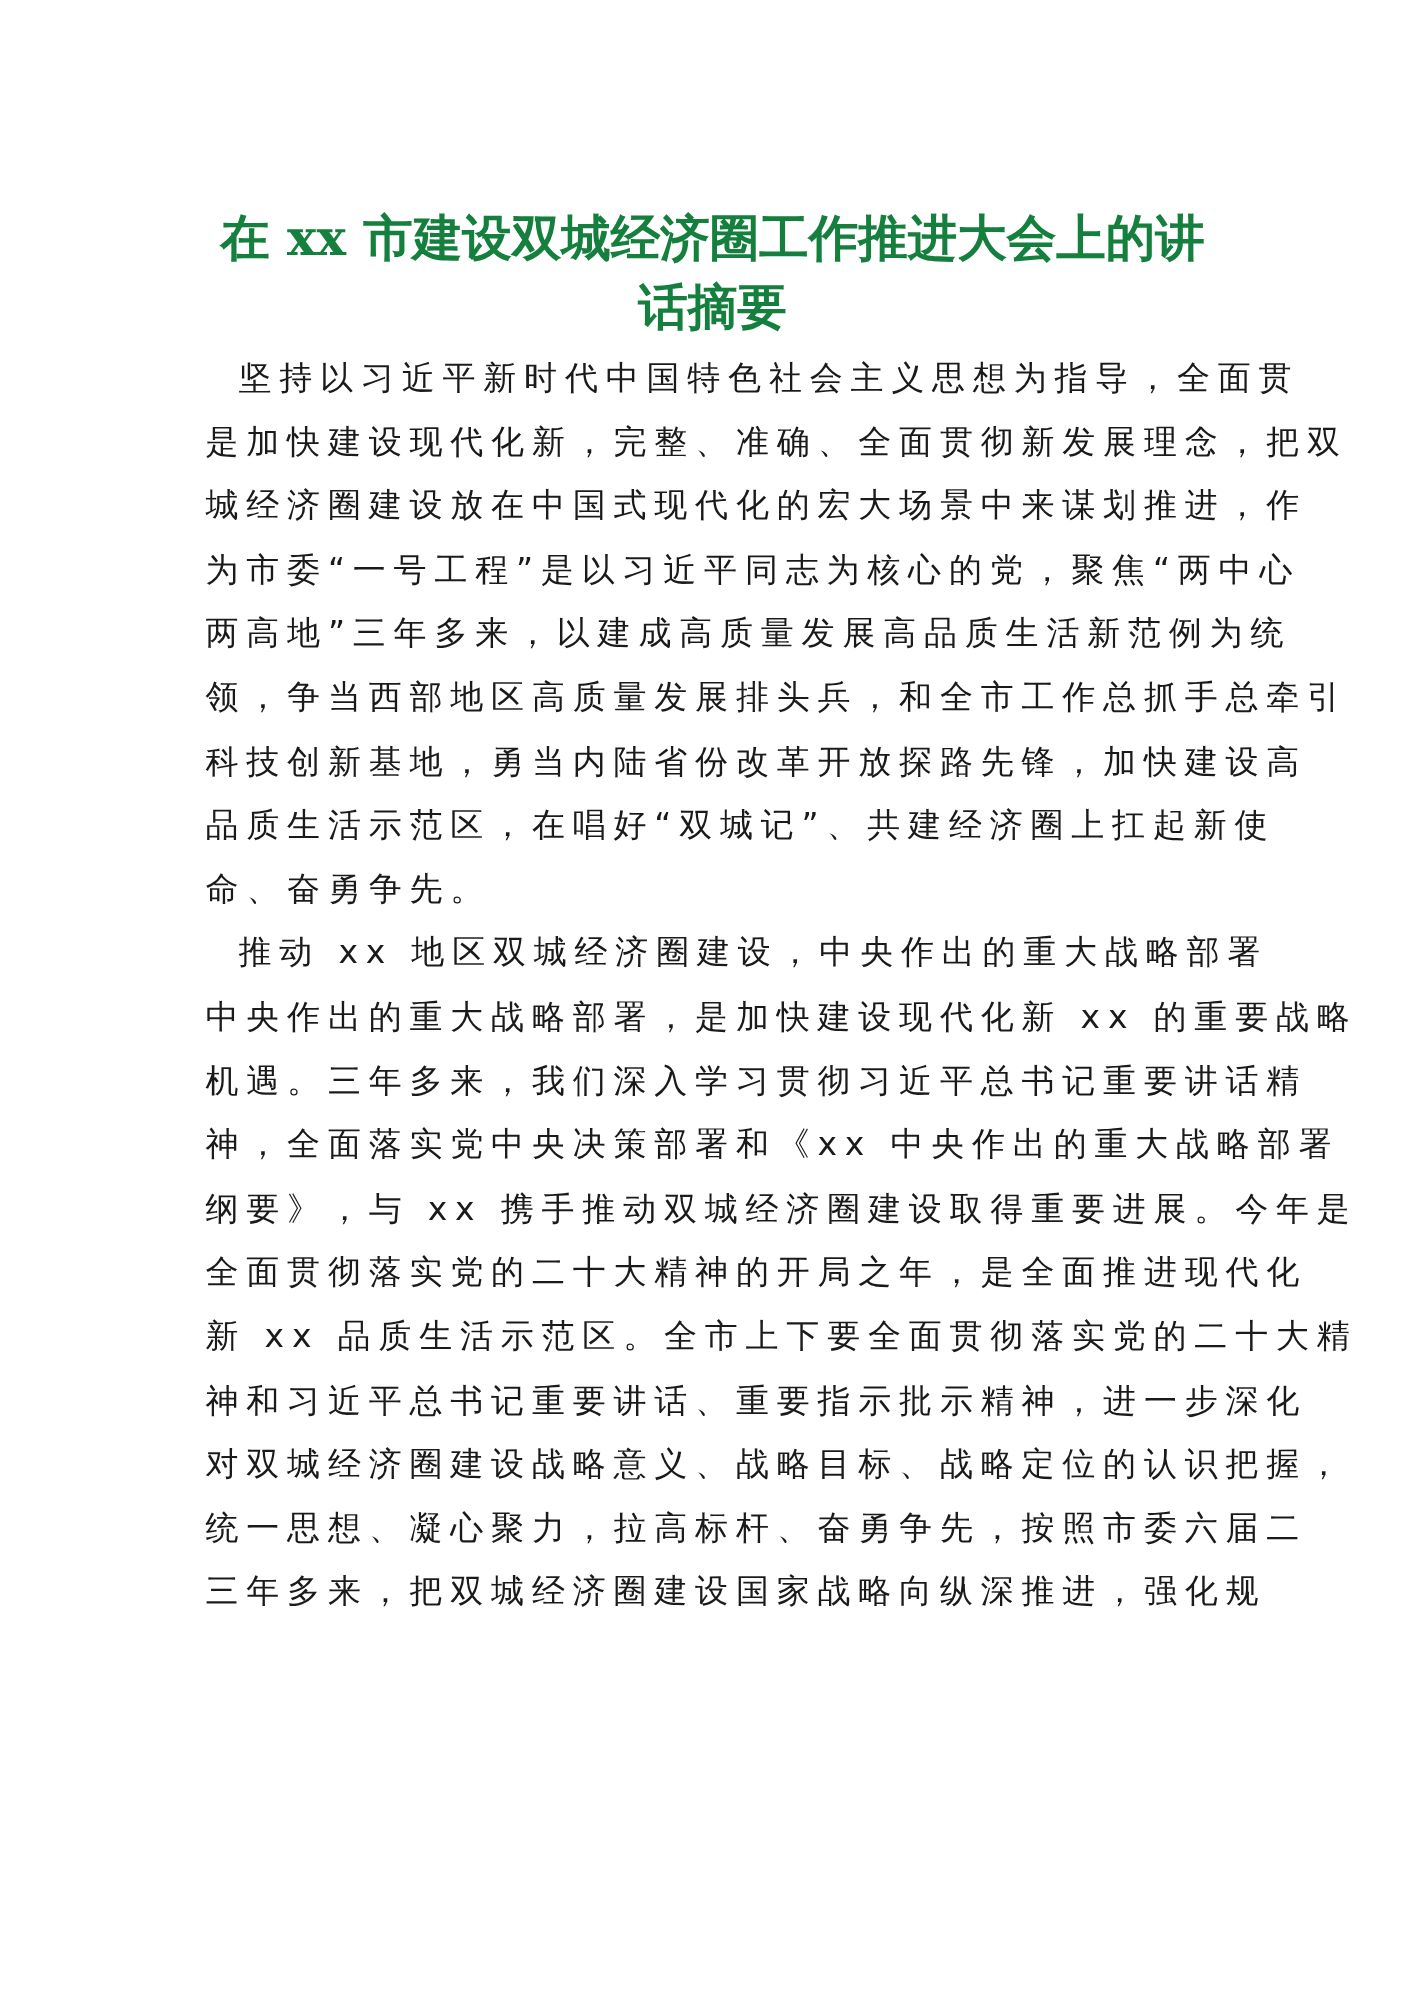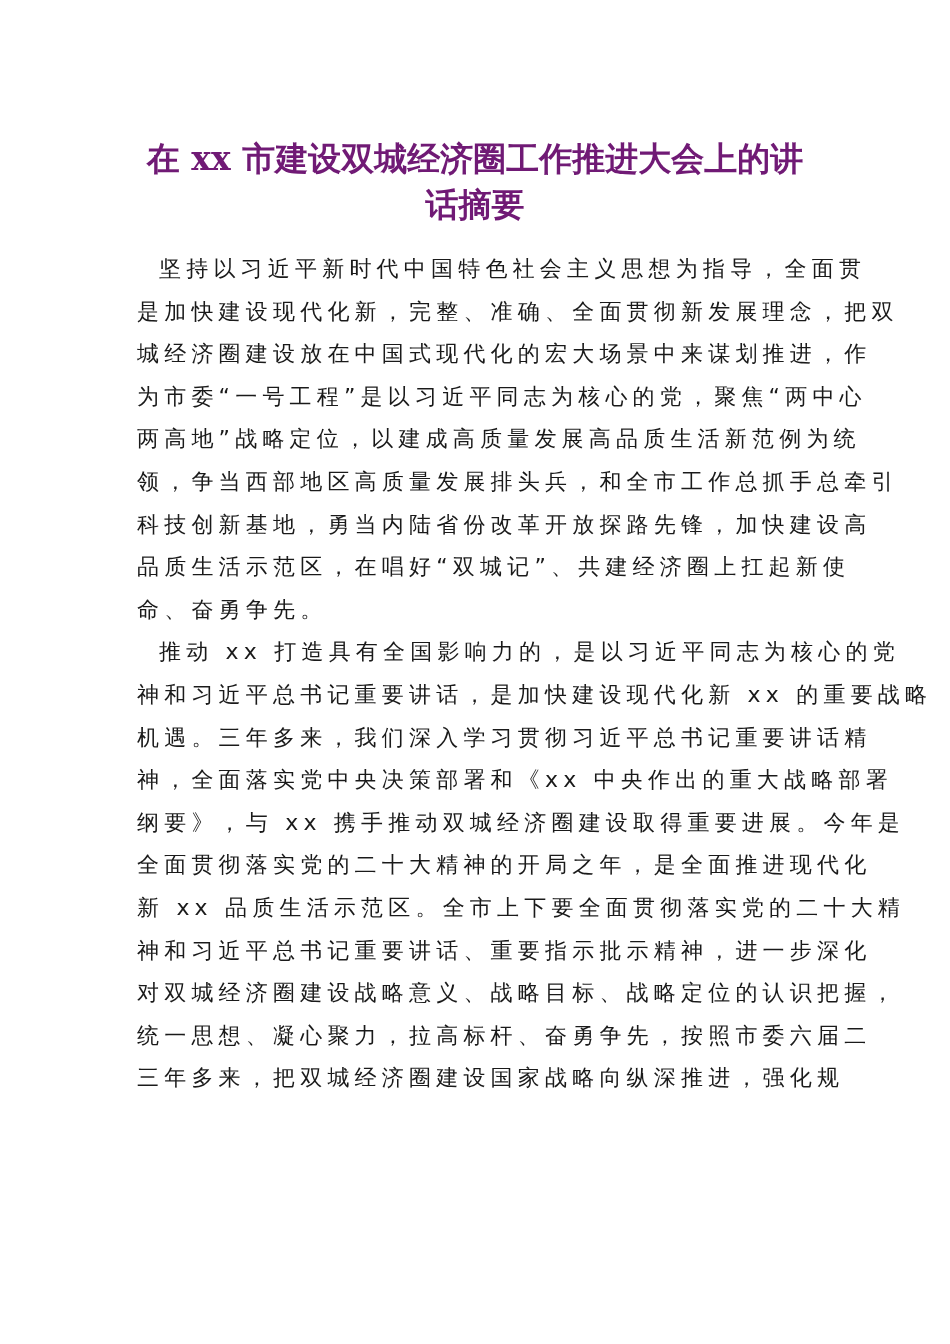--- a/index.html
+++ b/index.html
@@ -28,27 +28,27 @@
       left: 118px;
       width: 714px;
       top: 136px;
       margin: 0;
       text-align: center;
       font-family: "DejaVu Serif", "Liberation Serif", serif;
       font-weight: bold;
       font-size: 33px;
       line-height: 46px;
       letter-spacing: 0px;
-      color: #701a75;
+      color: #15803d;
     }
     .body-text {
       position: absolute;
       left: 137px;
       width: 688px;
-      top: 248px;
+      top: 232px;
     }
     .para {
       margin: 0;
       font-family: "DejaVu Sans", "Liberation Sans", sans-serif;
       font-size: 22px;
       line-height: 42.6px;
       letter-spacing: 5.2px;
       text-indent: 22px;
       text-align: justify;
       text-align-last: left;
@@ -79,30 +79,30 @@
     <span class="title-line" style="display:block;">话摘要</span>
   </h1>
 
   <div class="body-text">
 
     <div class="para" style="text-indent:0;">
       <span class="line indent">坚持以习近平新时代中国特色社会主义思想为指导，全面贯</span>
       <span class="line">是加快建设现代化新，完整、准确、全面贯彻新发展理念，把双</span>
       <span class="line">城经济圈建设放在中国式现代化的宏大场景中来谋划推进，作</span>
       <span class="line">为市委“一号工程”是以习近平同志为核心的党，聚焦“两中心</span>
-      <span class="line">两高地”战略定位，以建成高质量发展高品质生活新范例为统</span>
+      <span class="line">两高地”三年多来，以建成高质量发展高品质生活新范例为统</span>
       <span class="line">领，争当西部地区高质量发展排头兵，和全市工作总抓手总牵引</span>
       <span class="line">科技创新基地，勇当内陆省份改革开放探路先锋，加快建设高</span>
       <span class="line">品质生活示范区，在唱好“双城记”、共建经济圈上扛起新使</span>
       <span class="line last">命、奋勇争先。</span>
     </div>
 
     <div class="para" style="text-indent:0;">
-      <span class="line indent">推动 xx 打造具有全国影响力的，是以习近平同志为核心的党</span>
-      <span class="line">神和习近平总书记重要讲话，是加快建设现代化新 xx 的重要战略</span>
+      <span class="line indent">推动 xx 地区双城经济圈建设，中央作出的重大战略部署</span>
+      <span class="line">中央作出的重大战略部署，是加快建设现代化新 xx 的重要战略</span>
       <span class="line">机遇。三年多来，我们深入学习贯彻习近平总书记重要讲话精</span>
       <span class="line">神，全面落实党中央决策部署和《xx 中央作出的重大战略部署</span>
       <span class="line">纲要》，与 xx 携手推动双城经济圈建设取得重要进展。今年是</span>
       <span class="line">全面贯彻落实党的二十大精神的开局之年，是全面推进现代化</span>
       <span class="line">新 xx 品质生活示范区。全市上下要全面贯彻落实党的二十大精</span>
       <span class="line">神和习近平总书记重要讲话、重要指示批示精神，进一步深化</span>
       <span class="line">对双城经济圈建设战略意义、战略目标、战略定位的认识把握，</span>
       <span class="line">统一思想、凝心聚力，拉高标杆、奋勇争先，按照市委六届二</span>
       <span class="line">三年多来，把双城经济圈建设国家战略向纵深推进，强化规</span>
     </div>

